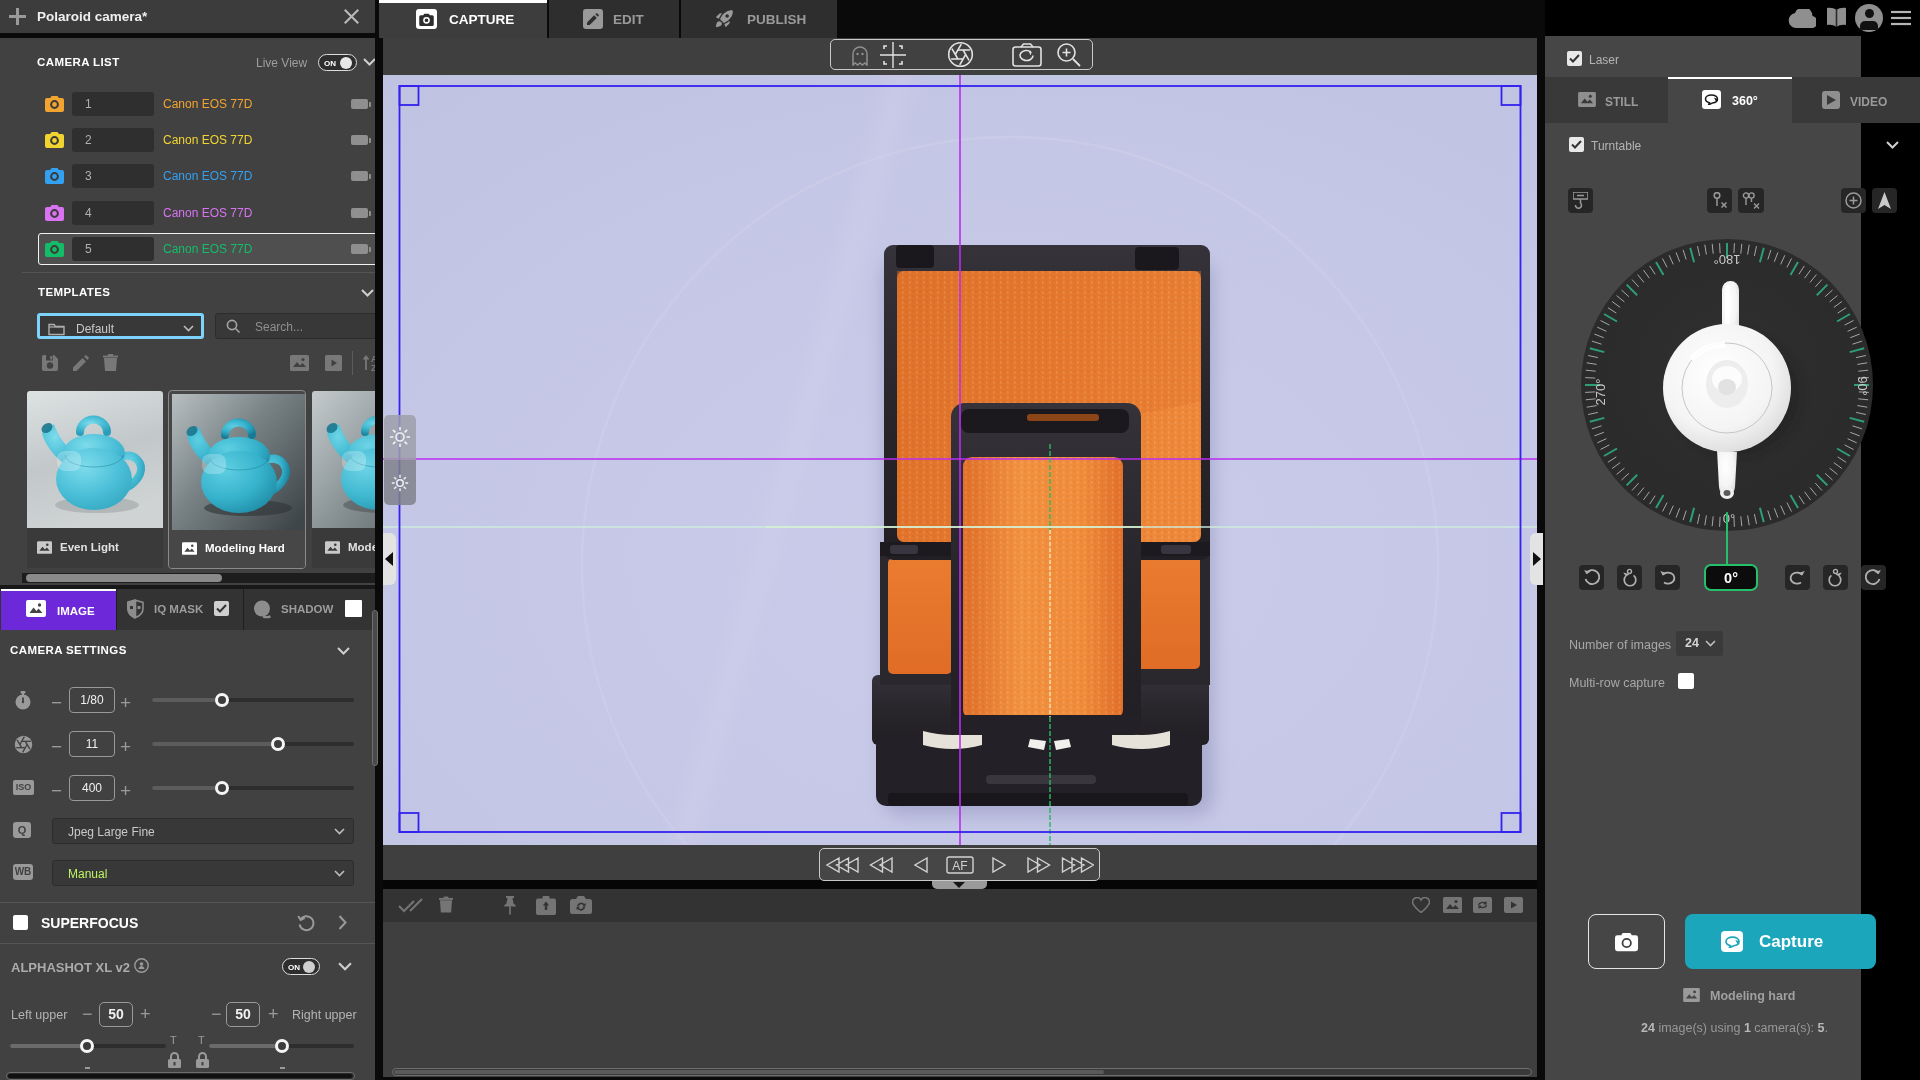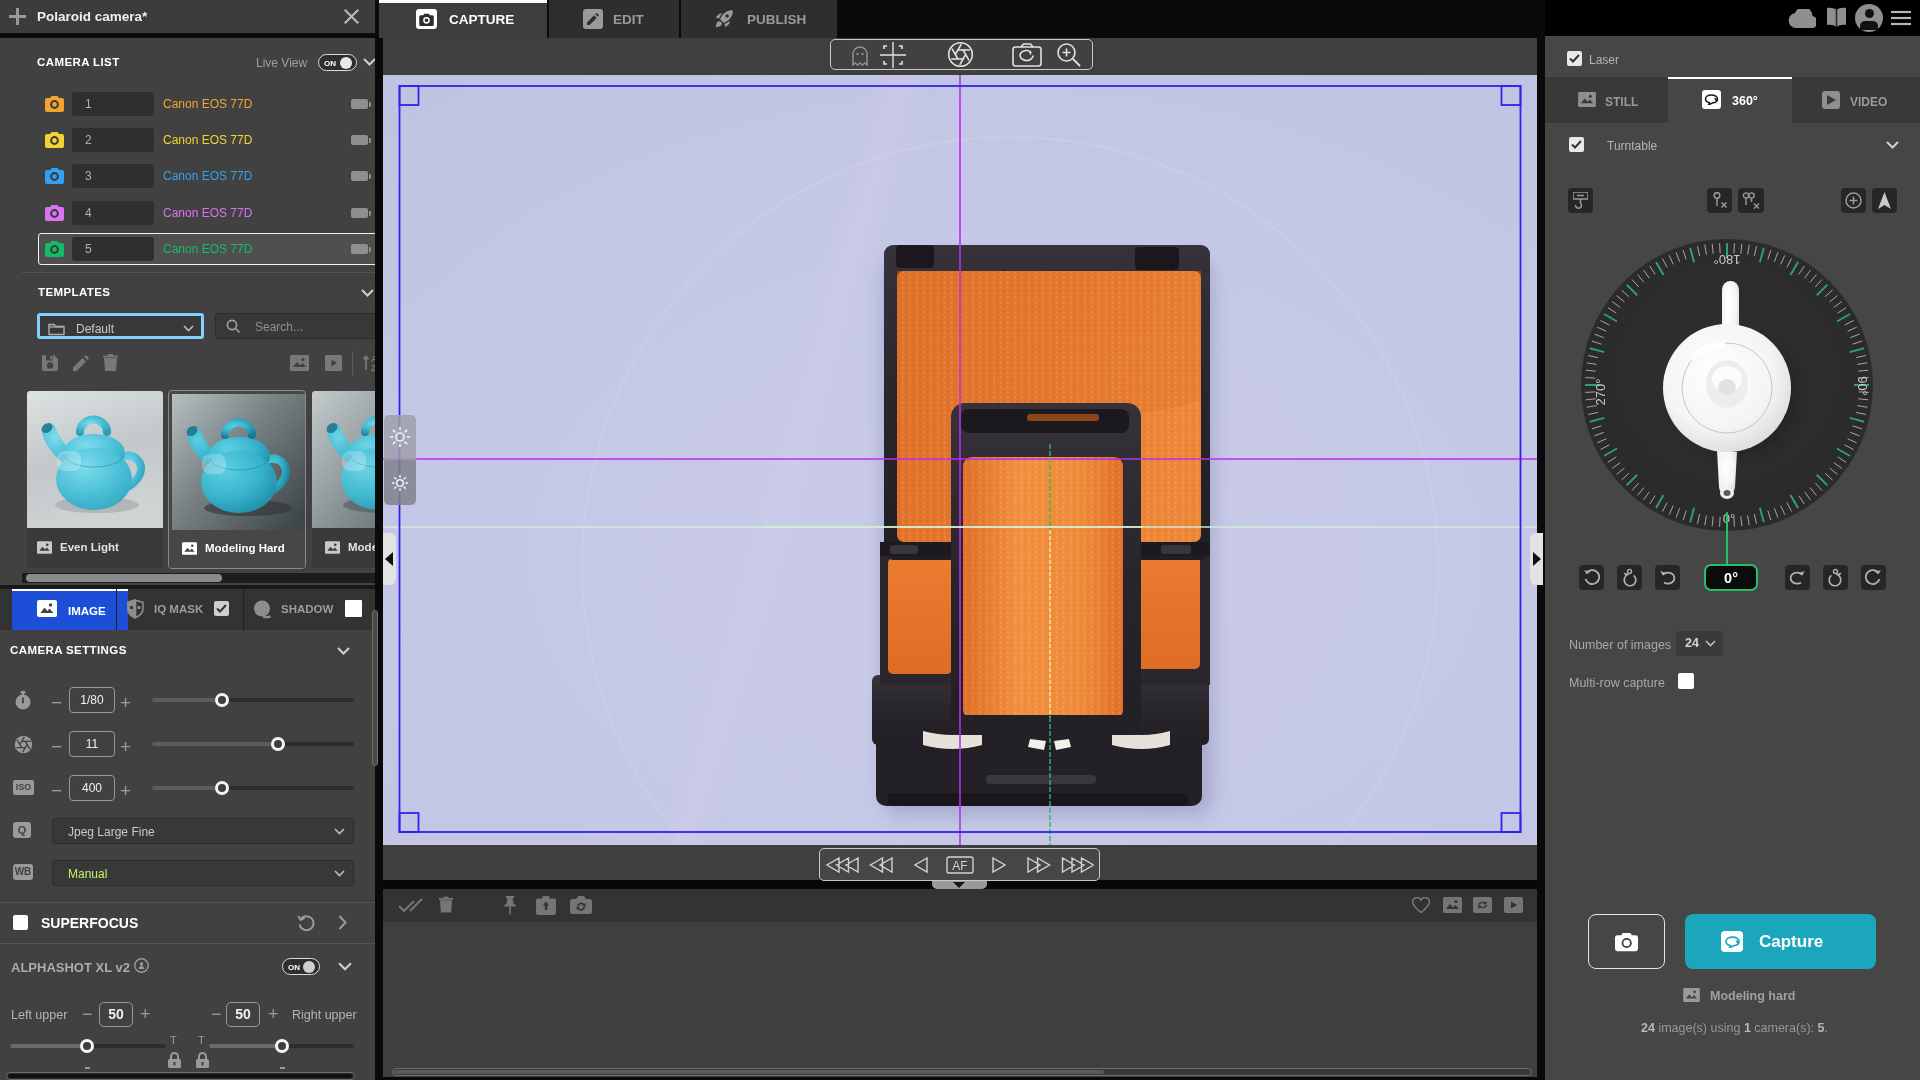--- a/index.html
+++ b/index.html
@@ -257,21 +257,21 @@
         </div>
       </div>
     </div>
 
     <div class="abs" style="left:0;top:535px;width:375px;height:10px;background:#1d1d1d;"></div>
     <div class="abs" style="left:4px;top:536px;width:196px;height:8px;background:#8a8a8a;border-radius:4px;"></div>
   </div>
 
   <div class="abs" style="left:0;top:585px;width:375px;height:4px;background:#181818;"></div>
   <div class="abs" id="lp-tabs" style="left:0;top:589px;width:375px;height:41px;background:#333333;">
-    <div class="abs" style="left:12px;top:0;width:116px;height:41px;background:#1d4ed8;border-top:2px solid #ffffff;">
+    <div class="abs" style="left:1px;top:0;width:116px;height:41px;background:#6d28d9;border-top:2px solid #ffffff;">
       <svg class="abs" style="left:25px;top:9px;" width="20" height="17" viewBox="0 0 20 17">
             <rect width="20" height="17" rx="2" fill="#ffffff"></rect>
             <path d="M3.5 13l4-5.5 3 3.5 2-2.5 4 4.5z" fill="#454545"></path>
             <circle cx="13.5" cy="5" r="1.7" fill="#454545"></circle>
           </svg>
       <div class="abs" style="left:56px;top:14px;color:#ffffff;font-size:11.5px;font-weight:bold;">IMAGE</div>
     </div>
     <div class="abs" style="left:116px;top:0;width:1px;height:41px;background:#1f1f1f;"></div>
     <div class="abs" style="left:127px;top:10px;">
       <svg width="17" height="20" viewBox="0 0 17 20">
@@ -670,21 +670,21 @@
           <rect width="19" height="16" rx="2" fill="#757575"></rect>
           <path d="M7 4.5l6 3.5-6 3.5z" fill="#333"></path>
         </svg>
   </div>
   <div class="abs" style="left:8px;top:922px;width:1154px;height:155px;background:#3f3f3f;"></div>
   <div class="abs" style="left:8px;top:1077px;width:1154px;height:3px;background:#0a0a0a;"></div>
   <div class="abs" style="left:17px;top:1068px;width:1140px;height:8px;background:#393939;border:1px solid #6e6e6e;border-radius:4px;"></div>
   <div class="abs" style="left:19px;top:1070px;width:710px;height:4px;background:#5a5a5a;border-radius:2px;"></div>
 </div>
 
-<div class="abs" id="rightpanel" style="left:1545px;top:0;width:375px;height:1080px;background:#464646;">
+<div class="abs" id="rightpanel" style="left:1545px;top:0;width:316px;height:1080px;background:#464646;">
   <div class="abs" style="left:0;top:0;width:375px;height:36px;background:#000;"></div>
   <div id="rp-top">
     <svg class="abs" style="left:243px;top:9px;" width="28" height="19" viewBox="0 0 28 19">
           <path d="M8 19a7.5 7.5 0 0 1-1-14.9A9 9 0 0 1 24.5 7 6 6 0 0 1 22 19z" fill="#8f8f8f"></path>
         </svg>
     <svg class="abs" style="left:281px;top:7px;" width="21" height="22" viewBox="0 0 21 22">
           <path d="M10.5 3C8 1 4.5 0.5 1 1v17c3.5-0.5 7 0 9.5 2 2.5-2 6-2.5 9.5-2V1c-3.5-0.5-7 0-9.5 2z" fill="#8f8f8f"></path>
           <path d="M10.5 3v17" stroke="#2b2b2b" stroke-width="1.6"></path>
         </svg>
     <div class="abs" style="left:310px;top:4px;width:28px;height:28px;border-radius:50%;background:#8f8f8f;overflow:hidden;">
@@ -728,21 +728,21 @@
     </div>
     <div class="abs" style="left:305px;top:18px;color:#9a9a9a;font-size:12px;font-weight:bold;">VIDEO</div>
   </div>
   <div id="rp-body" class="abs" style="left:2px;top:0;width:373px;height:1080px;">
 
     <div class="abs" style="left:22px;top:137px;width:15px;height:15px;background:#e8e8e8;border-radius:2px;">
       <svg class="abs" style="left:2px;top:3px;" width="11" height="9" viewBox="0 0 11 9">
             <path d="M1 4.5L4 7.5L10 1" stroke="#333" stroke-width="2" fill="none"></path>
           </svg>
     </div>
-    <div class="abs" style="left:44px;top:139px;color:#b4b4b4;font-size:12px;margin-left:16px;">Turntable</div>
+    <div class="abs" style="left:44px;top:139px;color:#b4b4b4;font-size:12px;">Turntable</div>
     <svg class="abs" style="left:339px;top:141px;" width="13" height="8" viewBox="0 0 13 8">
           <path d="M1 1l5.5 5.5L12 1" stroke="#cfcfcf" stroke-width="2" fill="none"></path>
         </svg>
 
     <div class="abs" style="left:21px;top:188px;width:25px;height:25px;background:#262626;border-radius:4px;">
       <svg class="abs" style="left:5px;top:4px;" width="15" height="17" viewBox="0 0 15 17">
             <rect x="0" y="0" width="15" height="7" rx="1" fill="none" stroke="#9a9a9a" stroke-width="1.5"></rect>
             <path d="M4 3.5h7" stroke="#9a9a9a" stroke-width="1.5"></path>
             <path d="M7.5 7v4a3 3 0 1 1-5 2" fill="none" stroke="#9a9a9a" stroke-width="1.5"></path>
           </svg>

